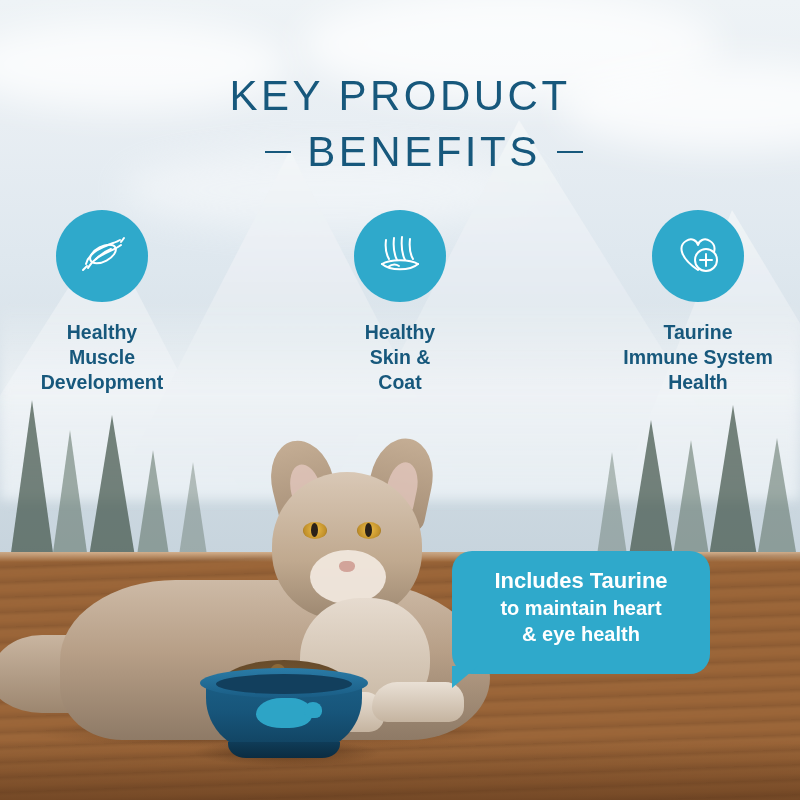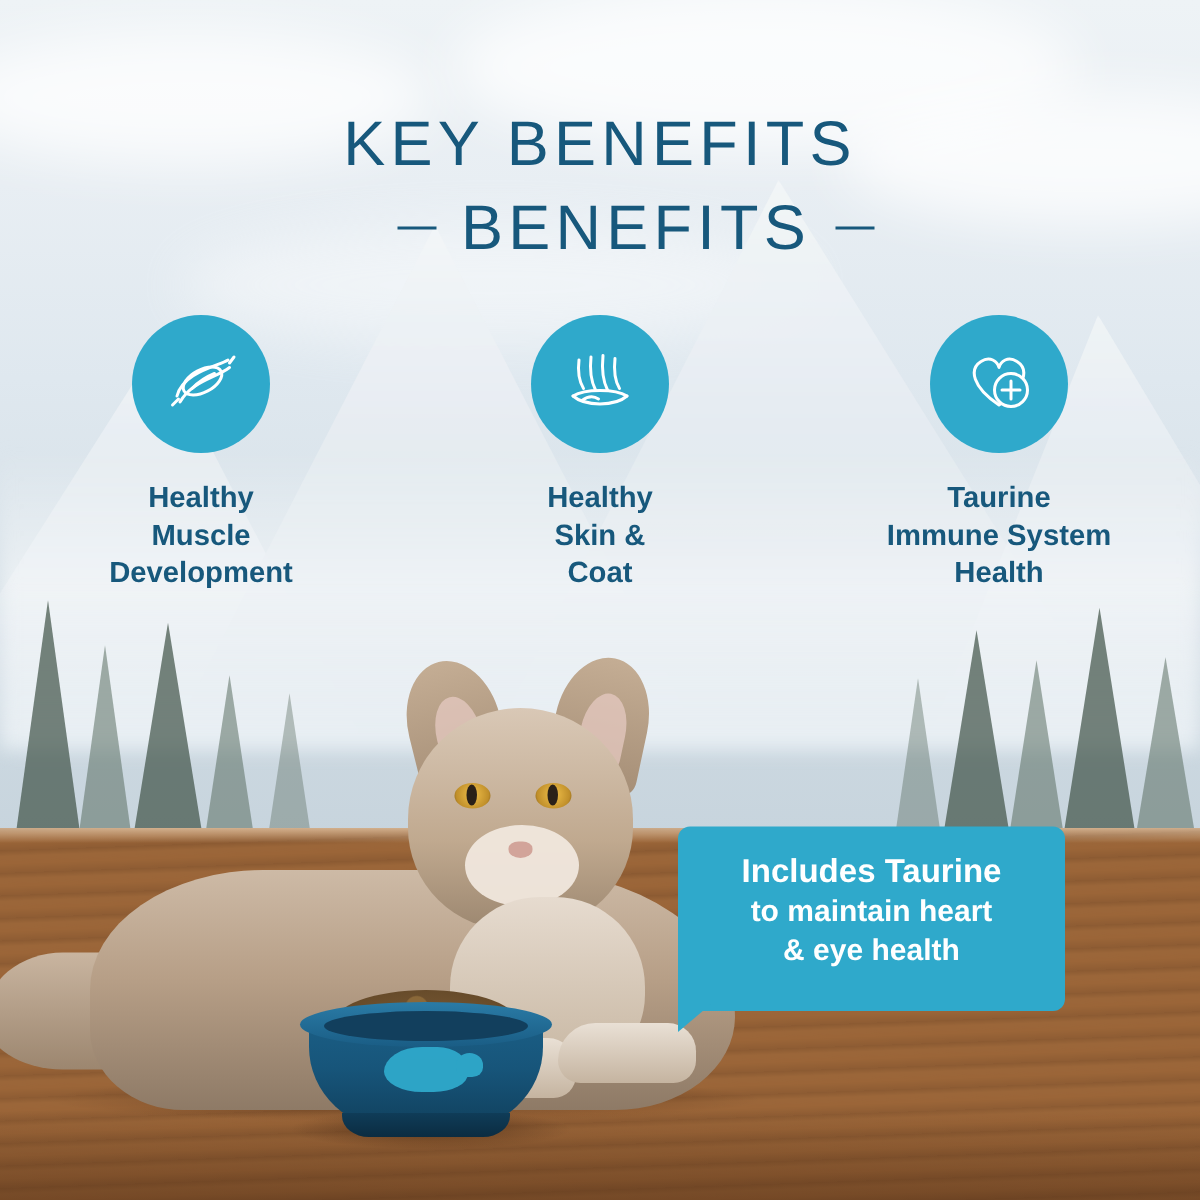--- a/index.html
+++ b/index.html
@@ -136,21 +136,21 @@
     height: 2px;
     background: #17587c;
   }
 
   
   .benefits {
     position: absolute;
     left: 0; top: 210px; width: 800px;
     display: flex;
     justify-content: center;
-    gap: 76px;
+    gap: 108px;
   }
   .benefit {
     width: 190px;
     display: flex;
     flex-direction: column;
     align-items: center;
   }
   .circle {
     width: 92px; height: 92px;
     border-radius: 50%;
@@ -168,21 +168,21 @@
     font-weight: 600;
     white-space: pre-line;
   }
 
   
   .callout {
     position: absolute;
     left: 452px; top: 551px;
     width: 258px; height: 123px;
     background: #2fa9cb;
-    border-radius: 8px;
+    border-radius: 20px;
   }
   .callout .tail {
     position: absolute;
     left: 0px; bottom: -14px;
     width: 0; height: 0;
     border-left: 0px solid transparent;
     border-right: 26px solid transparent;
     border-top: 22px solid #2fa9cb;
   }
   .callout-inner {
@@ -394,21 +394,21 @@
   <div class="tree" style="left:672px; top:440px; width:38px; height:122px; clip-path:polygon(50% 0,100% 100%,0 100%);"></div>
   <div class="tree dark" style="left:708px; top:405px; width:50px; height:158px; clip-path:polygon(50% 0,100% 100%,0 100%);"></div>
   <div class="tree" style="left:756px; top:438px; width:42px; height:126px; clip-path:polygon(50% 0,100% 100%,0 100%);"></div>
 
   <div class="wood"></div>
   <div class="wood-grain"></div>
   <div class="wood-edge"></div>
   <div class="wood-dark"></div>
 
   <div class="heading">
-    <span class="line1">KEY BENEFITS</span>
+    <span class="line1">KEY PRODUCT</span>
     <span class="line2wrap">
       <span class="dash"></span>
       <span class="line2">BENEFITS</span>
       <span class="dash"></span>
     </span>
   </div>
 
   <div class="benefits">
 
     <div class="benefit">

